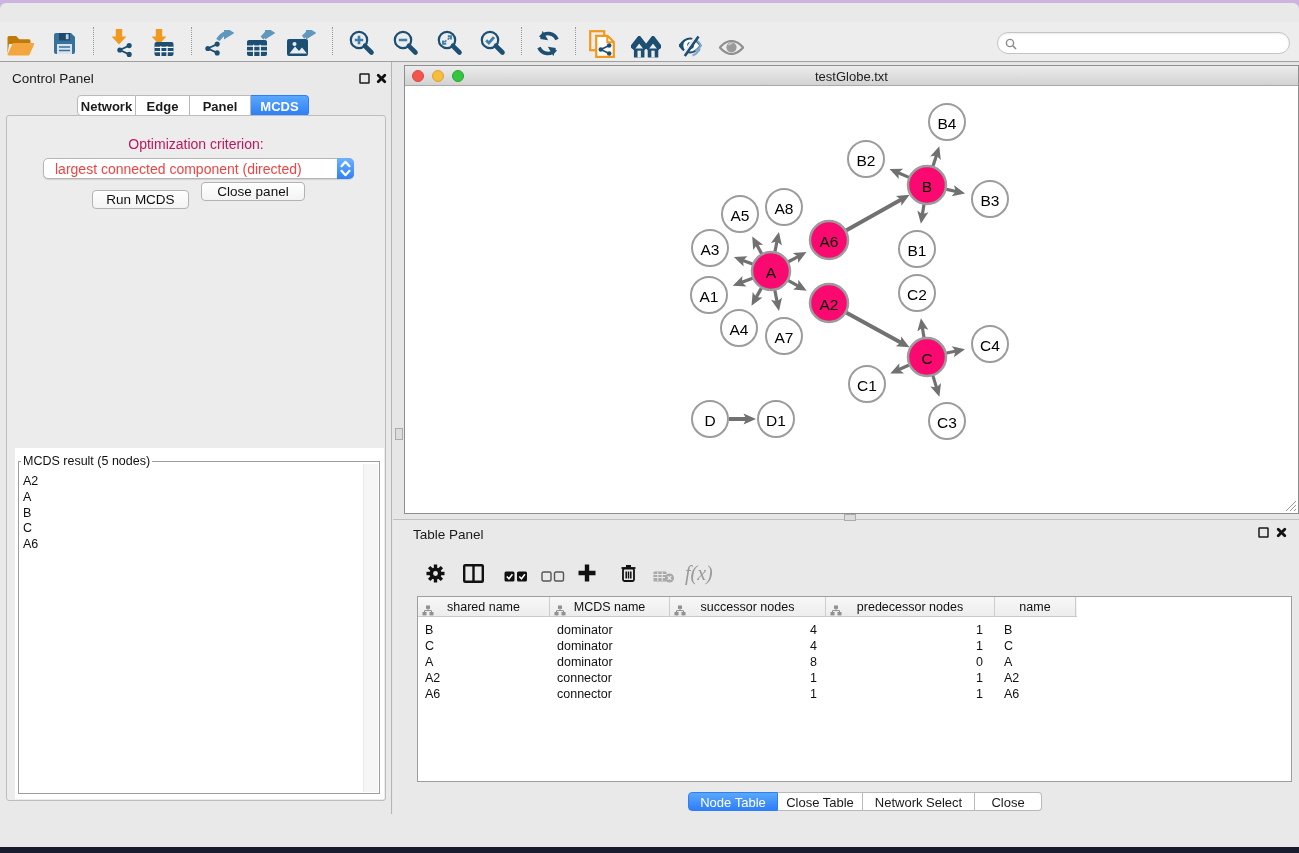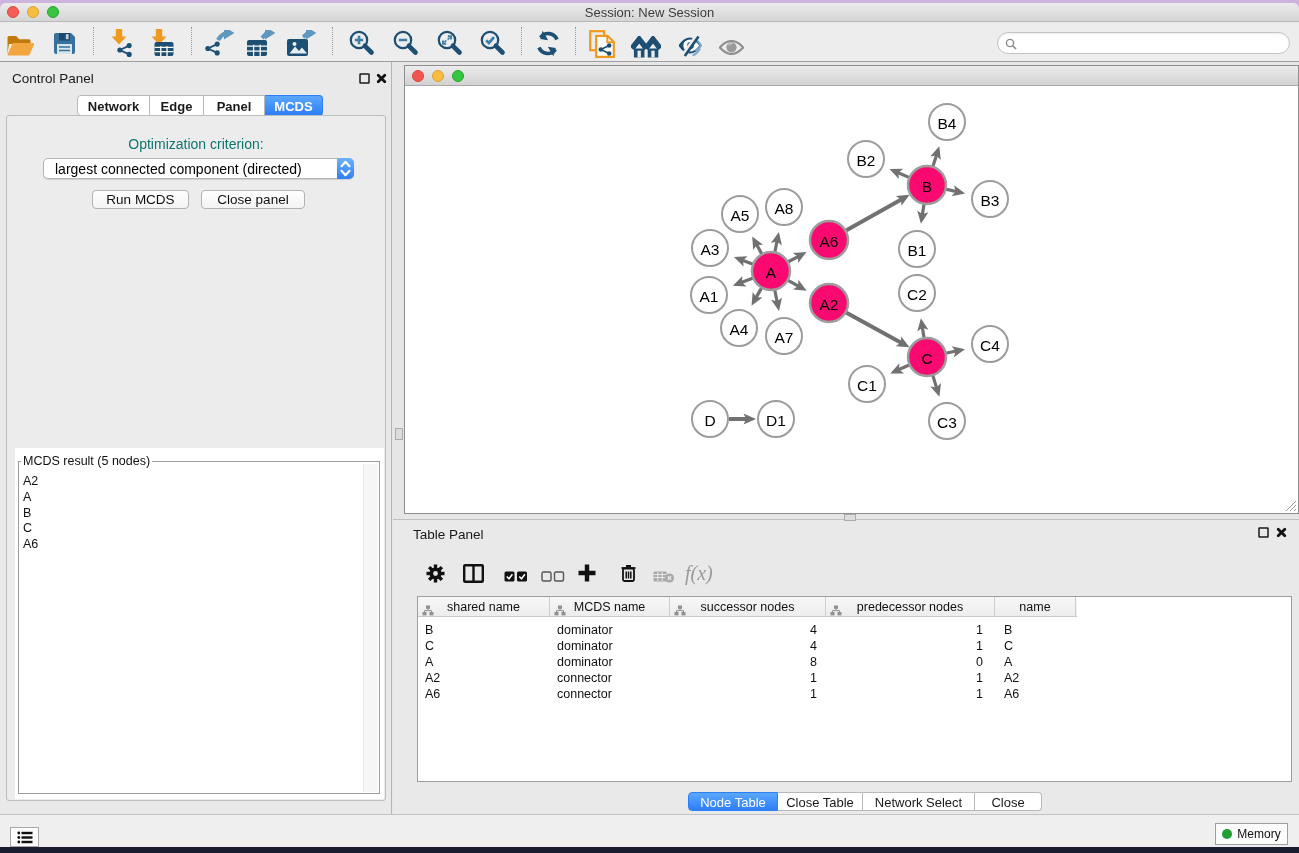--- a/index.html
+++ b/index.html
@@ -19,23 +19,23 @@
 #statusbar{position:absolute;left:0;top:811px;width:1299px;height:33px;background:#efefef;border-top:1px solid #c3c3c3}
 
 #cpanel{position:absolute;left:0;top:0;width:392px;height:752px;background:#e9e9e9;border-right:1px solid #b4b4b4}
 #cpanel .ptitle{position:absolute;left:12px;top:9px;font-size:13.5px;color:#1a1a1a}
 #cptabs{position:absolute;left:77px;top:33px;height:21px;display:flex}
 .tab{height:21px;line-height:21px;font-size:13px;font-weight:bold;color:#1a1a1a;background:#fff;border:1px solid #b9b9b9;border-left:none;text-align:center;box-sizing:border-box}
 .tab.first{border-left:1px solid #b9b9b9;border-radius:4px 0 0 4px}
 .tab.last{border-radius:0 4px 4px 0}
 .tab.sel{background:linear-gradient(#5aa8fc,#2e7ef8);color:#fff;border-color:#2e7ef8}
 #cpinner{position:absolute;left:6px;top:53px;width:380px;height:686px;border:1px solid #bdbdbd;border-radius:3px;background:#ececec}
-#optlabel{position:absolute;left:0;top:74px;width:392px;text-align:center;font-size:14px;color:#0f766e}
+#optlabel{position:absolute;left:0;top:74px;width:392px;text-align:center;font-size:14px;color:#be185d}
 #combo{position:absolute;left:43px;top:96px;width:311px;height:21px;background:#fff;border:1px solid #b5b5b5;border-radius:5px;box-shadow:0 1px 1px rgba(0,0,0,0.12)}
-#combo .ctext{position:absolute;left:11px;top:2px;font-size:14px;color:#000000}
+#combo .ctext{position:absolute;left:11px;top:2px;font-size:14px;color:#ef4444}
 #combo .stepper{position:absolute;right:-1px;top:-1px;width:17px;height:21px;background:linear-gradient(#6cb2fd,#2f80f8);border-radius:0 5px 5px 0}
 .btn{position:absolute;height:19px;background:linear-gradient(#ffffff,#f3f3f3);border:1px solid #b3b3b3;border-radius:4px;font-size:13.5px;color:#111;text-align:center;line-height:17px}
 #resultwrap{position:absolute;left:15px;top:386px;width:369px;height:351px;background:#fff}
 #fieldset{position:absolute;left:3px;top:13px;right:4px;bottom:5px;border:1px solid #9d9d9d}
 #fieldlegend{position:absolute;left:2px;top:-8px;background:#fff;font-size:12.5px;color:#111;padding:0 2px}
 #mlist{position:absolute;left:1px;top:12px;bottom:1px;right:16px;font-size:12.5px;color:#111;line-height:15.8px;padding-left:3px}
 #msb{position:absolute;right:1px;top:2px;bottom:1px;width:15px;background:#f6f6f6;border-left:1px solid #e8e8e8}
 
 #nwin{position:absolute;left:404px;top:3px;width:895px;height:449px;border:1px solid #8e8e8e;background:#fff}
 #nwin .ntitle{position:absolute;left:0;top:0;width:100%;height:20px;background:linear-gradient(#ececec,#d2d2d2);border-bottom:1px solid #a9a9a9}
@@ -55,26 +55,20 @@
 #ttabs{position:absolute;left:295px;top:272px;height:19px;display:flex}
 .ttab{height:19px;line-height:19px;font-size:13px;color:#1a1a1a;background:#fff;border:1px solid #b9b9b9;border-left:none;text-align:center;box-sizing:border-box}
 .ttab.first{border-left:1px solid #b9b9b9;border-radius:4px 0 0 4px}
 .ttab.last{border-radius:0 4px 4px 0}
 .ttab.sel{background:linear-gradient(#5aa8fc,#2e7ef8);color:#fff;border-color:#2e7ef8}
 #membtn{position:absolute;right:11px;top:8px;width:73px;height:22px;background:#fbfbfb;border:1px solid #9f9f9f;font-size:12px;color:#111;line-height:20px;text-align:center}
 #listbtn{position:absolute;left:10px;top:12px;width:29px;height:20px;background:#fcfcfc;border:1px solid #a8a8a8}
 </style></head><body>
 
 <div id="win">
-<div id="titlebar">
- <div class="tl t1"></div>
-      <div class="tl t2"></div>
-      <div class="tl t3"></div>
- <div id="titletext">Session: New Session</div>
-</div>
 <div id="toolbar">
       <span class="tbi" style="position:absolute;left:6px;top:11px"><svg width="28" height="25" viewBox="0 0 28 25" style="">
           <path d="M1.5 21 V4.5 a1.5 1.5 0 0 1 1.5-1.5 h7.2 l3 3.2 h9.8 a1.5 1.5 0 0 1 1.5 1.5 V11 H3 z" fill="#c07a0a"></path>
           <path d="M1.5 21.5 L6.8 10 h20.4 a1 1 0 0 1 .93 1.37 L23.6 21.6 a1.5 1.5 0 0 1-1.4.93 H2.4 a1 1 0 0 1-.9-1.03 z" fill="#f3a63d"></path>
         </svg></span>
 <span class="tbi" style="position:absolute;left:52px;top:9px"><svg width="25" height="25" viewBox="0 0 25 25" style="">
           <path d="M2 4 a2 2 0 0 1 2-2 H19 l4 4 V21 a2 2 0 0 1-2 2 H4 a2 2 0 0 1-2-2 z" fill="#37719c"></path>
           <rect x="7" y="2" width="11" height="7.5" fill="#1d4a6c"></rect>
           <rect x="13.8" y="3.2" width="2.8" height="5" fill="#bcd2e2"></rect>
           <rect x="5" y="13" width="15" height="10" fill="#d8e4ec"></rect>
@@ -199,51 +193,52 @@
 <div id="main">
  <div id="cpanel">
   <div class="ptitle">Control Panel</div>
   <svg width="11" height="11" style="position:absolute;left:359px;top:11px">
           <rect x="1" y="1" width="9" height="9" rx="0.5" fill="none" stroke="#1a1a1a" stroke-width="1.5"></rect>
         </svg>
         <svg width="11" height="11" style="position:absolute;left:376px;top:11px">
           <path d="M2.2 2.2 L8.8 8.8 M8.8 2.2 L2.2 8.8" stroke="#111" stroke-width="2.8" stroke-linecap="round"></path>
         </svg>
   <div id="cptabs">
-   <div class="tab first" style="width:73px">Network</div>
+   <div class="tab first" style="width:59px">Network</div>
           <div class="tab" style="width:54px">Edge</div>
           <div class="tab" style="width:61px">Panel</div>
           <div class="tab sel last" style="width:58px">MCDS</div>
   </div>
   <div id="cpinner"></div>
   <div id="optlabel">Optimization criterion:</div>
   <div id="combo">
           <span class="ctext">largest connected component (directed)</span>
           <span class="stepper">
             <svg width="17" height="21" viewBox="0 0 17 21" style="position:absolute;left:0;top:0">
               <path d="M4.5 8.2 L8.5 3.8 L12.5 8.2" fill="none" stroke="#fff" stroke-width="2.2" stroke-linecap="round" stroke-linejoin="round"></path>
               <path d="M4.5 12.8 L8.5 17.2 L12.5 12.8" fill="none" stroke="#fff" stroke-width="2.2" stroke-linecap="round" stroke-linejoin="round"></path>
             </svg>
           </span>
         </div>
   <div class="btn" style="left:92px;top:128px;width:97px">Run MCDS</div>
-  <div class="btn" style="left:201px;top:128px;width:104px">Close panel</div>
+  <div class="btn" style="left:201px;top:120px;width:104px">Close panel</div>
   <div id="resultwrap">
     <div id="fieldset">
       <div id="fieldlegend">MCDS result (5 nodes)</div>
       <div id="mlist">A2<br>A<br>B<br>C<br>A6</div>
       <div id="msb"></div>
     </div>
   </div>
  </div>
  <div id="nwin">
   <div class="ntitle">
    <div class="tl nt1"></div>
           <div class="tl nt2"></div>
           <div class="tl nt3"></div>
+   <div class="ntext">testGlobe.txt</div>
   </div>
   <div id="ncontent">
           <svg width="894" height="428" viewBox="0 0 894 428" style="position:absolute;left:0;top:0">
 <line x1="348.3" y1="190.9" x2="336.2" y2="195.5" stroke="#717171" stroke-width="3.2"></line>
 <path d="M327.8 198.8 L337.4 189.1 L336.9 195.3 L341.5 199.5 Z" fill="#717171"></path>
 <line x1="348.2" y1="177.3" x2="337.3" y2="173.2" stroke="#717171" stroke-width="3.2"></line>
 <path d="M328.9 170.0 L342.5 169.2 L338.0 173.4 L338.6 179.6 Z" fill="#717171"></path>
 <line x1="356.7" y1="200.6" x2="350.9" y2="210.9" stroke="#717171" stroke-width="3.2"></line>
 <path d="M346.5 218.8 L347.7 205.1 L351.3 210.3 L357.5 210.6 Z" fill="#717171"></path>
 <line x1="356.9" y1="167.3" x2="351.5" y2="157.3" stroke="#717171" stroke-width="3.2"></line>
@@ -443,26 +438,13 @@
   <div id="ttabs">
    <div class="ttab sel first" style="width:90px">Node Table</div>
           <div class="ttab" style="width:85px">Close Table</div>
           <div class="ttab" style="width:112px">Network Select</div>
           <div class="ttab last" style="width:67px">Close</div>
   </div>
  </div>
 <div style="position:absolute;left:395px;top:366px;width:8px;height:12px;background:#dcdcdc;border:1px solid #ababab"></div>
       <div style="position:absolute;left:844px;top:452px;width:12px;height:7px;background:#dcdcdc;border:1px solid #ababab"></div>
     </div>
-<div id="statusbar">
- <div id="listbtn">
-        <svg width="16" height="13" viewBox="0 0 16 13" style="position:absolute;left:6px;top:3px">
-          <circle cx="1.8" cy="2" r="1.4" fill="#111"></circle>
-          <circle cx="1.8" cy="6.5" r="1.4" fill="#111"></circle>
-          <circle cx="1.8" cy="11" r="1.4" fill="#111"></circle>
-          <rect x="4.5" y="0.8" width="11" height="2.4" fill="#111"></rect>
-          <rect x="4.5" y="5.3" width="11" height="2.4" fill="#111"></rect>
-          <rect x="4.5" y="9.8" width="11" height="2.4" fill="#111"></rect>
-        </svg>
-      </div>
- <div id="membtn"><span style="display:inline-block;width:10px;height:10px;border-radius:50%;background:#1e9e33;margin-right:5px;vertical-align:-1px"></span>Memory</div>
 </div>
-</div>
 
 </body></html>

